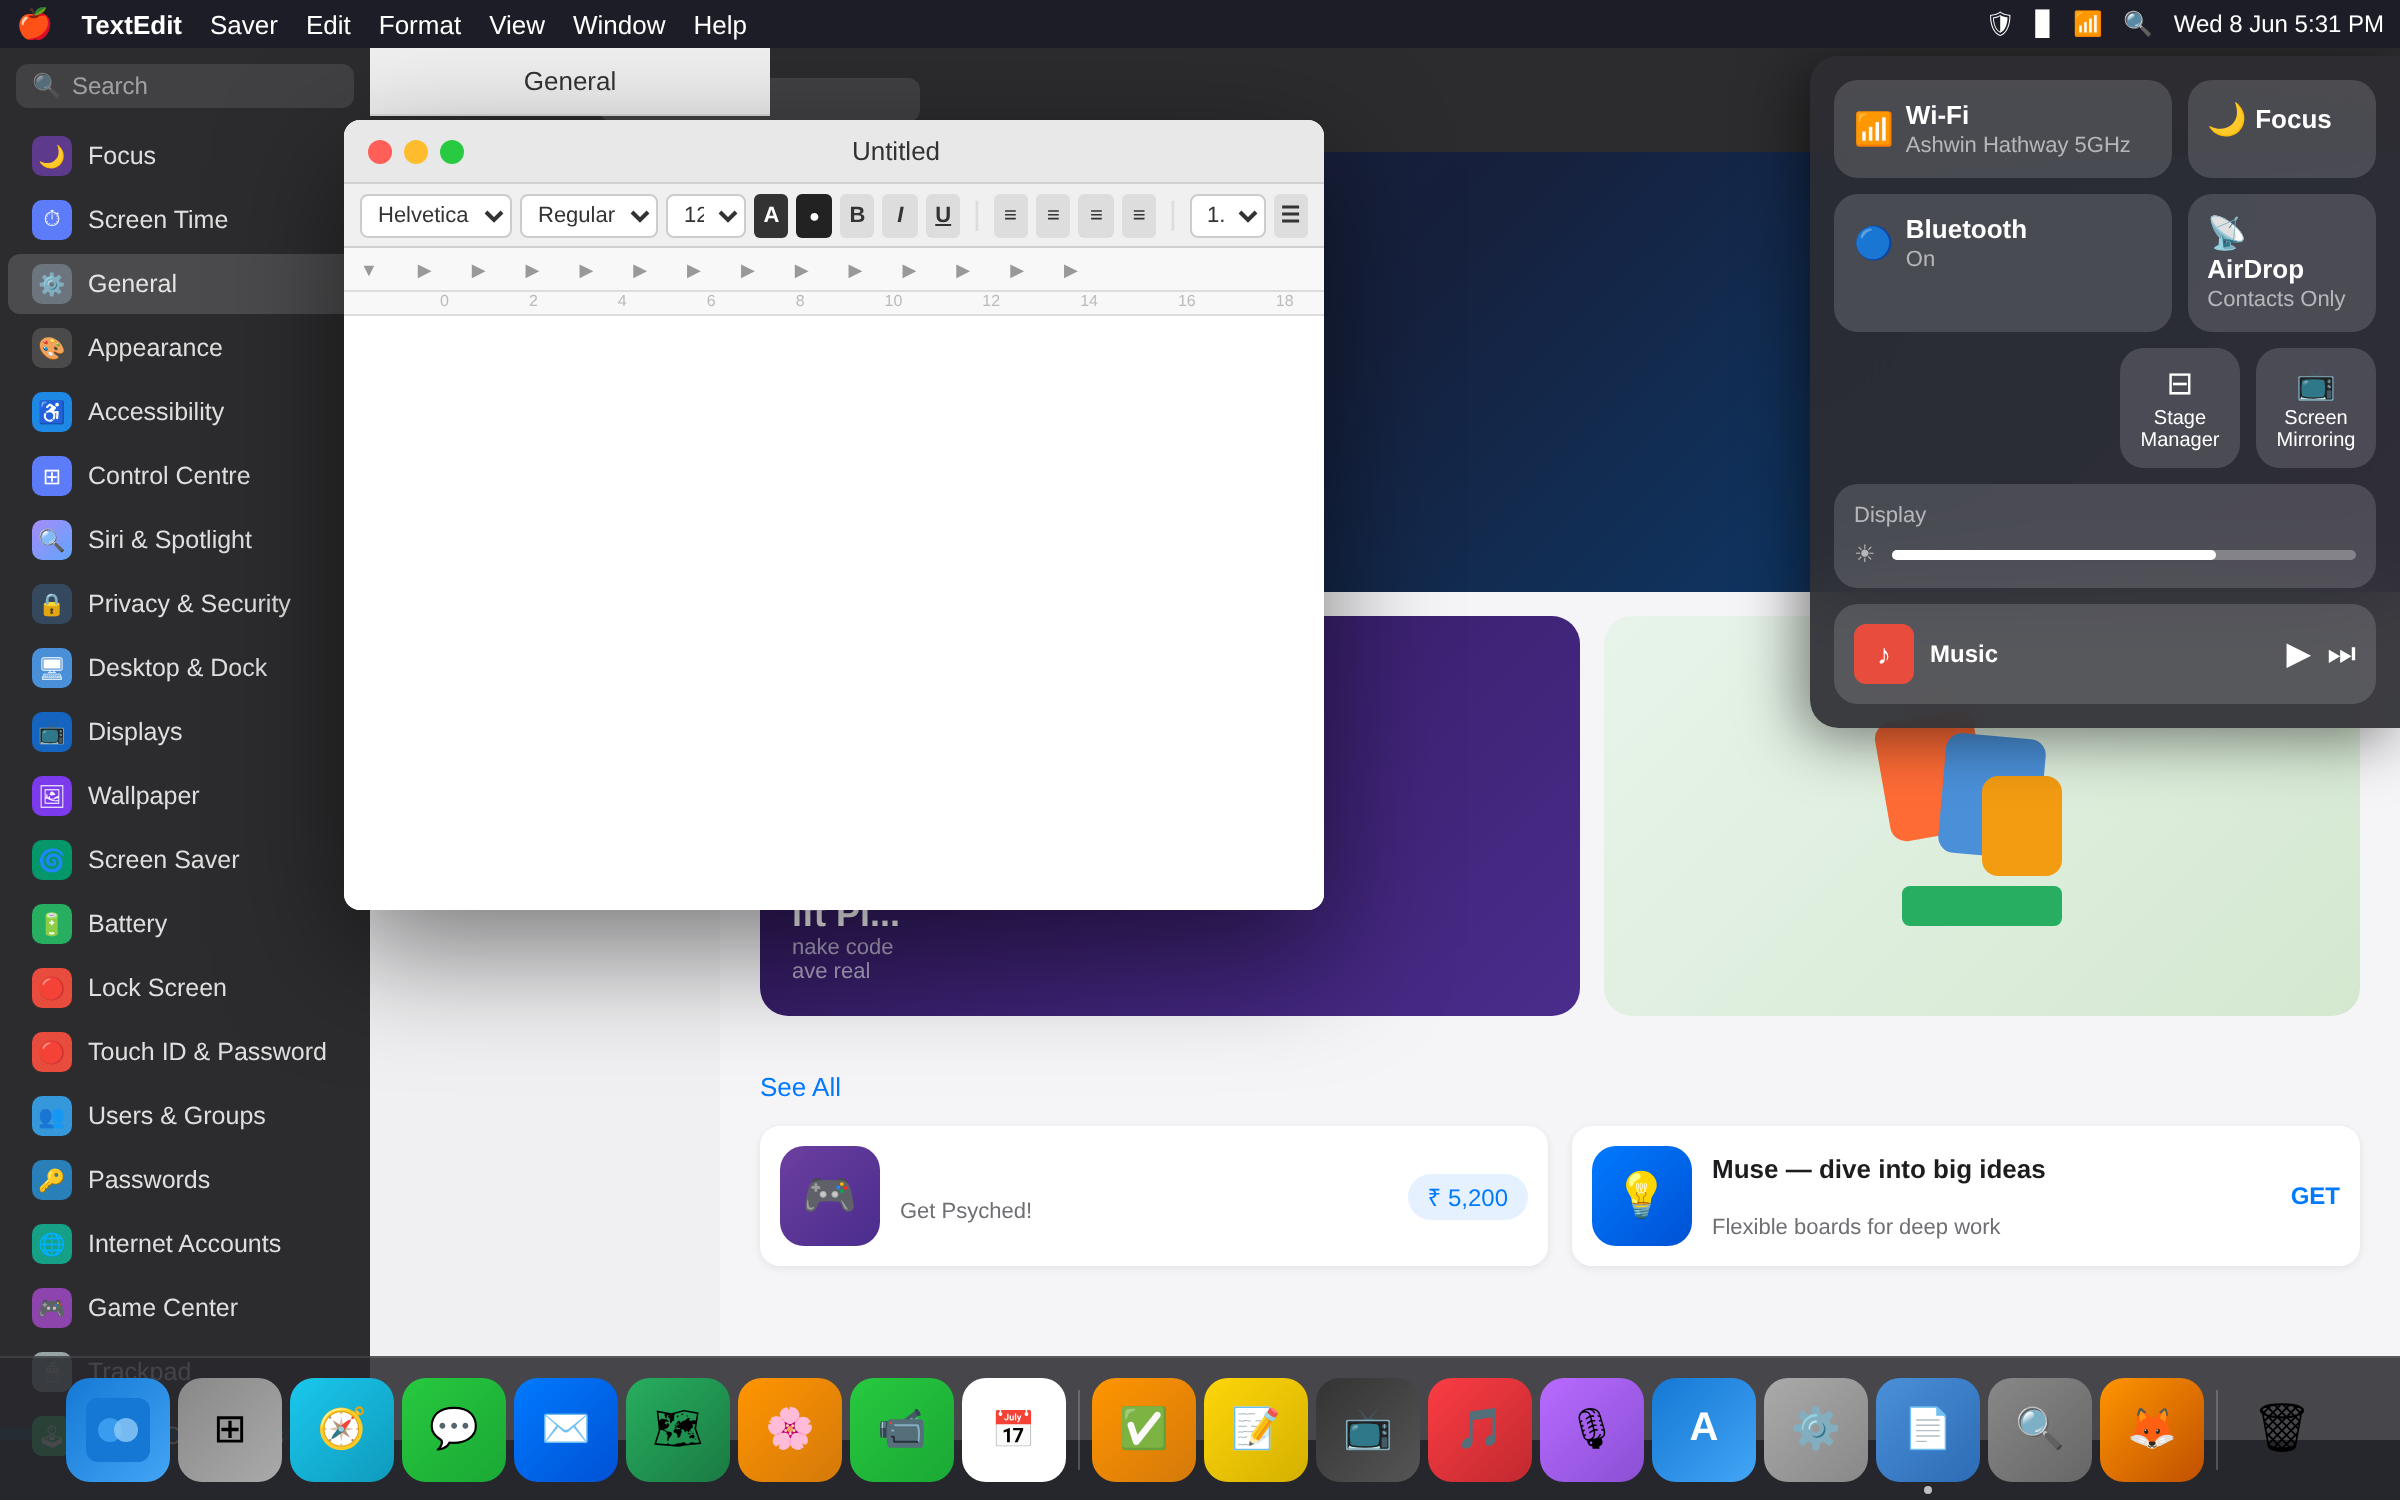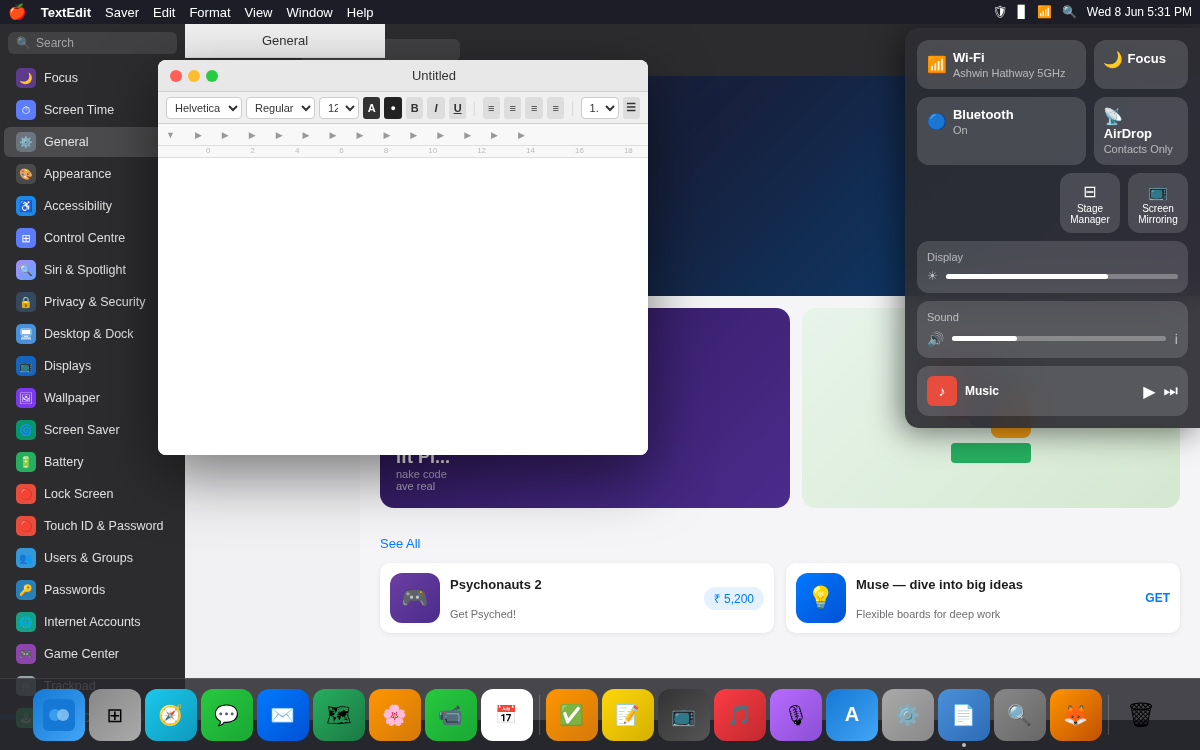--- a/index.html
+++ b/index.html
@@ -308,21 +308,21 @@
       font-size: 12px;
       color: #007aff;
       font-weight: 600;
       cursor: pointer;
     }
 
     
     .textedit-window {
       position: absolute;
       top: 60px;
-      left: 158px;
+      left: 172px;
       width: 490px;
       height: 395px;
       background: white;
       border-radius: 8px;
       box-shadow: 0 20px 60px rgba(0,0,0,0.5);
       z-index: 300;
       display: flex;
       flex-direction: column;
       overflow: hidden;
     }
@@ -799,21 +799,20 @@
 
       <div class="section">
         <div class="section-header">
           <span class="see-all">See All</span>
         </div>
         <div class="app-cards">
 
           <div class="app-card">
             <div class="app-card-icon" style="background:linear-gradient(135deg,#6b3fa0,#4a2c8c);display:flex;align-items:center;justify-content:center;font-size:22px;">🎮</div>
             <div class="app-card-info">
-              <div class="app-card-name">Psychonauts 2</div>
               <div class="app-card-desc">Get Psyched!</div>
             </div>
             <span class="app-card-price">₹ 5,200</span>
           </div>
 
           <div class="app-card">
             <div class="app-card-icon" style="background:linear-gradient(135deg,#007aff,#0051d4);display:flex;align-items:center;justify-content:center;font-size:22px;">💡</div>
             <div class="app-card-info">
               <div class="app-card-name">Muse — dive into big ideas</div>
               <div class="app-card-desc">Flexible boards for deep work</div>
@@ -949,30 +948,20 @@
   <div class="cc-display-section">
     <div class="cc-section-label">Display</div>
     <div style="display:flex;align-items:center;gap:8px;">
       <span style="color:rgba(255,255,255,0.6);font-size:12px;">☀</span>
       <div class="cc-slider-track" style="flex:1;">
         <div class="cc-slider-fill"></div>
       </div>
     </div>
   </div>
 
-  <div class="cc-sound-section">
-    <div class="cc-section-label">Sound</div>
-    <div class="cc-sound-row">
-      <span class="cc-sound-icon">🔊</span>
-      <div class="cc-slider-track" style="flex:1;">
-        <div class="cc-slider-fill" style="width:30%;"></div>
-      </div>
-      <span style="color:rgba(255,255,255,0.6);font-size:14px;cursor:pointer;">ℹ</span>
-    </div>
-  </div>
 
   <div class="cc-music-section">
     <div class="cc-music-row">
       <div class="cc-music-left">
         <div class="cc-music-icon">♪</div>
         <span class="cc-music-title">Music</span>
       </div>
       <div class="cc-music-controls">
         <span>▶</span>
         <span>⏭</span>

